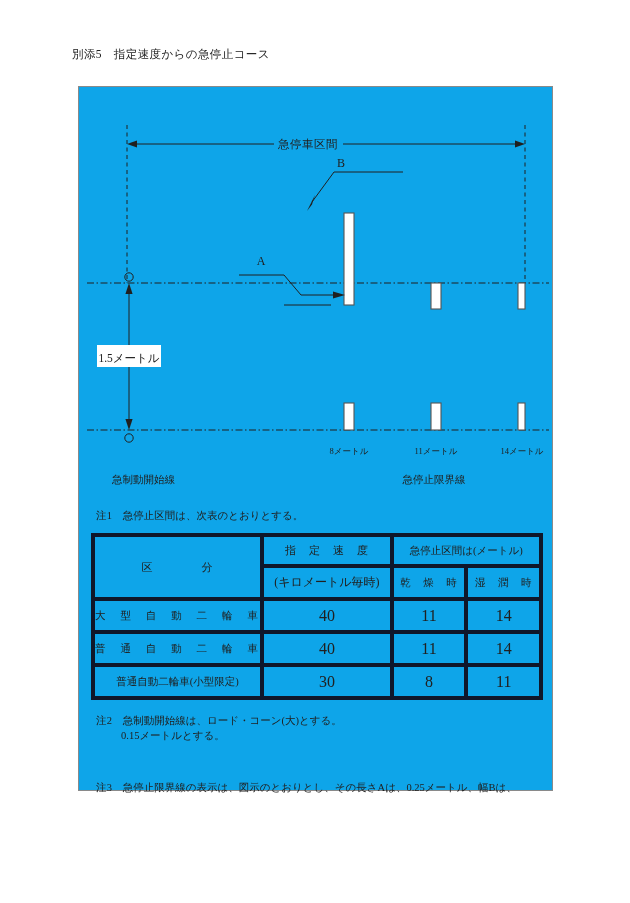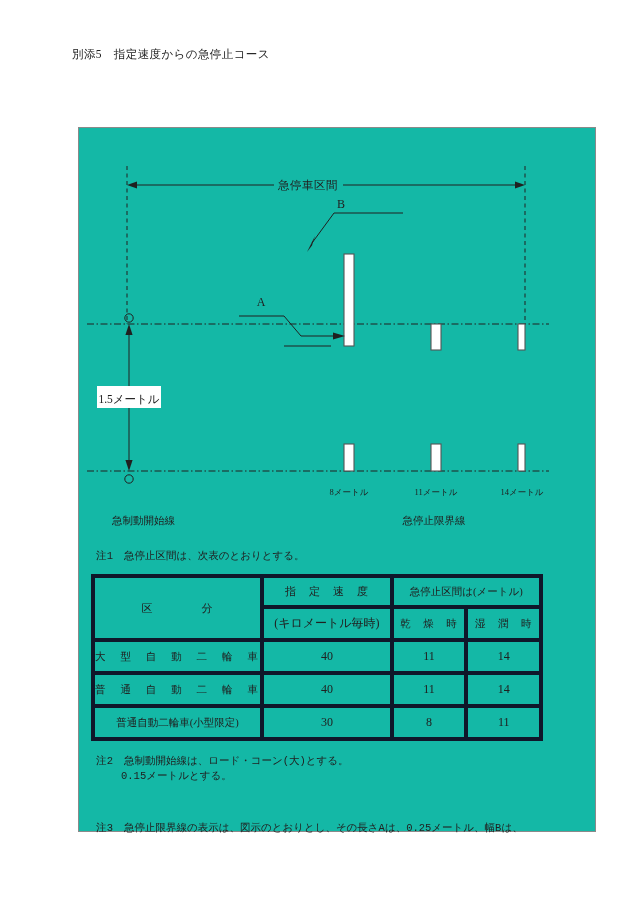--- a/index.html
+++ b/index.html
@@ -25,46 +25,44 @@
     letter-spacing: 0.4px;
     white-space: pre;
     color: #202020;
   }
 
   
   #frame {
     position: absolute;
     left: 78px;
     top: 86px;
-    width: 518px;
+    width: 475px;
     height: 705px;
     border: 1px solid #8a8a8a;
     box-sizing: border-box;
-    background: #14b8a6;
-    margin-top: 41px;
+    background: #0ea5e9;
   }
 
   
   #diagram {
     position: absolute;
     left: 0;
     top: 0;
     width: 478px;
     height: 408px;
   }
   #diagram svg { display: block; }
 
   
   .note {
     position: absolute;
     font-size: 10.5px;
     line-height: 17px;
     color: #202020;
     white-space: pre;
-    font-family: Liberation Mono, monospace;
   }
   .note-label { letter-spacing: 0.3px; }
   #note1 { left: 17px; top: 420px; }
   #note2 { left: 17px; top: 625px; }
   #note3 { left: 17px; top: 692px; }
   #note3-cont { left: 42px; top: 640px; }
 
   
   #spec-table {
     position: absolute;
@@ -90,21 +88,21 @@
 
   .hdr-div    { height: 56px; font-size: 11px; letter-spacing: 1px; }
   .hdr-speed-top { height: 27px; font-size: 11px; letter-spacing: 1px; }
   .hdr-speed-bot { height: 29px; font-size: 12px; }
   .hdr-span   { height: 27px; font-size: 10.5px; }
   .hdr-cond   { height: 29px; font-size: 10.5px; letter-spacing: 1px; }
 
   .body-row td { height: 29px; font-family: Liberation Serif, serif; }
   .cat-cell { font-size: 10.5px; letter-spacing: 2.2px; }
   .cat-cell-tight { font-size: 10.5px; letter-spacing: 0px; }
-  .num-cell { font-size: 12px; font-family: "Liberation Serif", serif; }
+  .num-cell { font-size: 16px; font-family: "Liberation Serif", serif; }
 
   
   .dlabel {
     font-family: "Liberation Serif", "DejaVu Serif", serif;
     fill: #202020;
   }
 </style>
 </head>
 <body>
 

